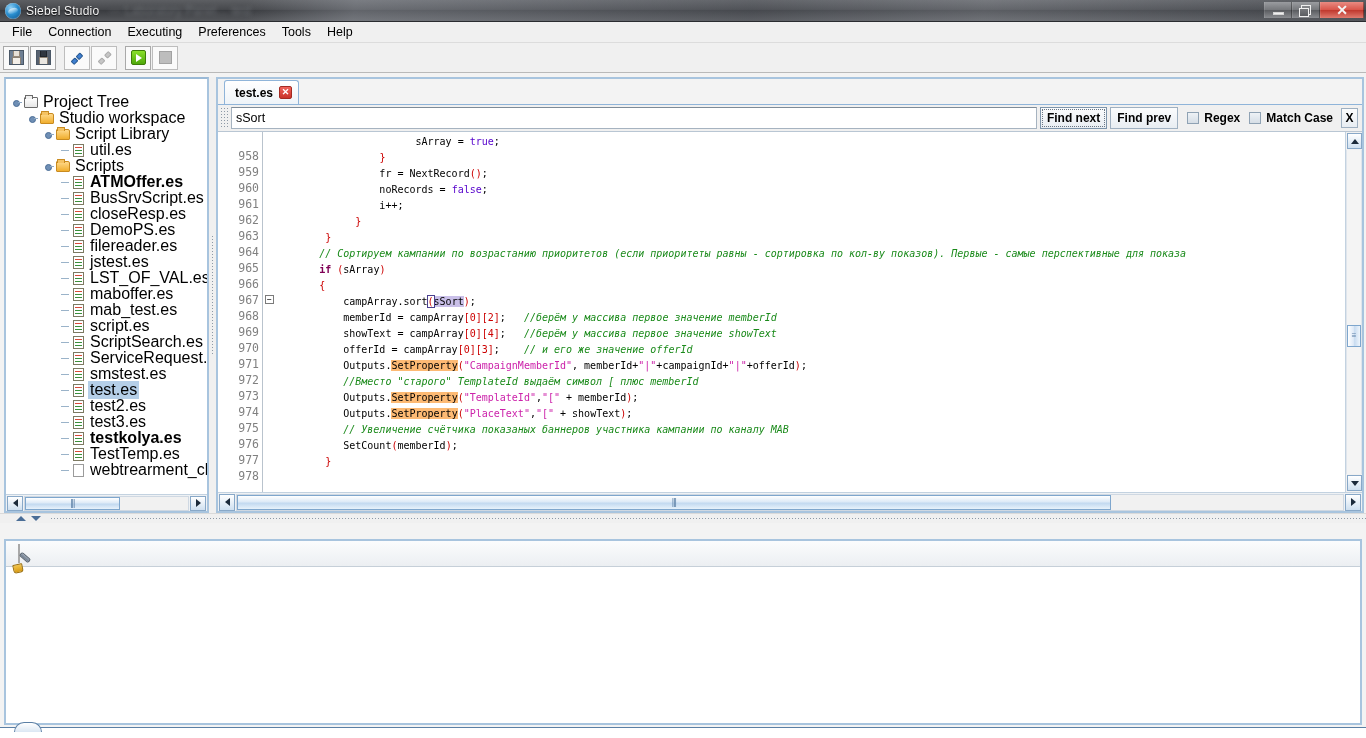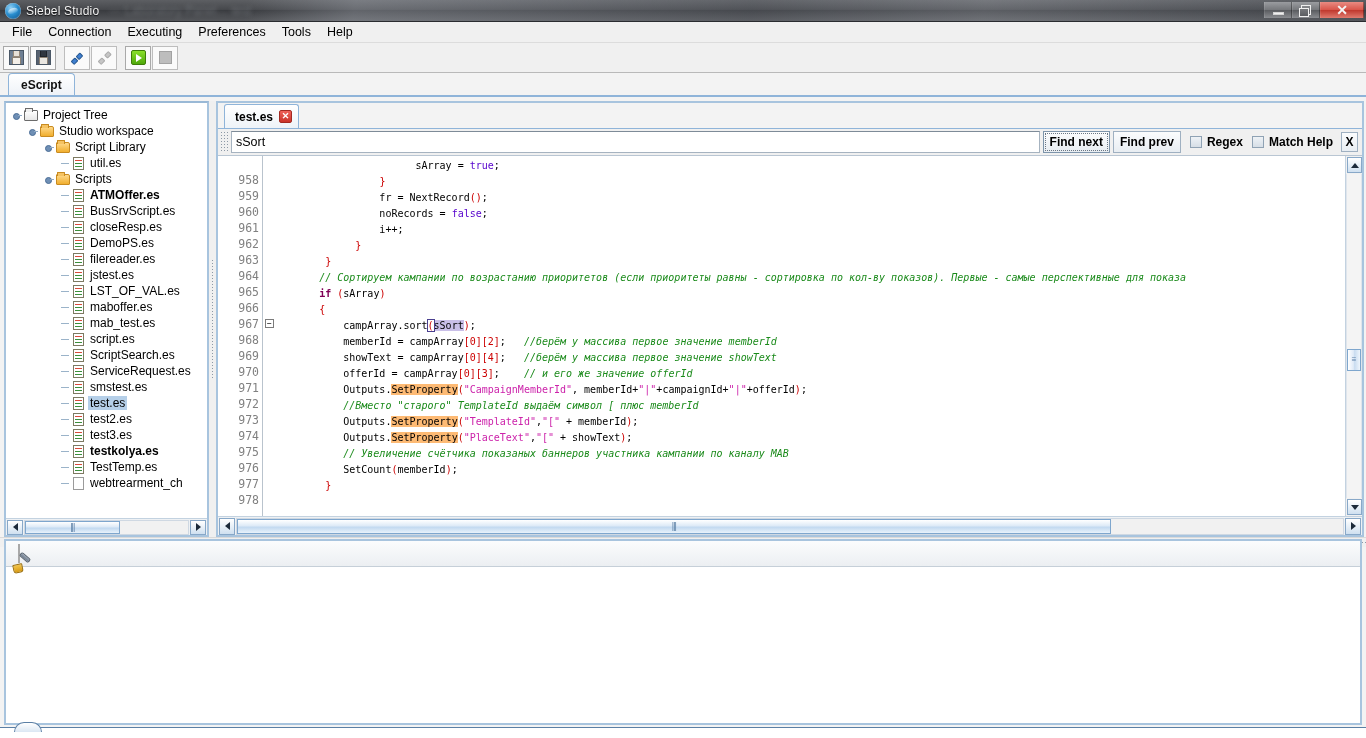--- a/index.html
+++ b/index.html
@@ -130,21 +130,21 @@
 
   
   #treepane {
     width: 205px; background: #ffffff;
     border: 2px solid #a8c4de; border-top-color:#9ab9d6;
     display: flex; flex-direction: column;
     position: relative;
   }
   #tree {
     flex: 1; overflow: hidden; padding: 4px 0 0 6px;
-    font-size: 12px; color: #000; position: relative;
+    font-size: 16px; color: #000; position: relative; margin-top: 11px;
   }
   .node { display: flex; align-items: center; height: 16px; white-space: nowrap; }
   .node .lbl { padding: 0 2px; }
   .node.selected .lbl { background: #b5cfe8; }
   .handle { width: 11px; height: 11px; display:inline-block; position: relative; flex:none; }
   .handle.knob::before {
     content:""; position:absolute; left:1px; top:3px; width:5px; height:5px; border-radius:50%;
     background:#6f8fb5; border:1px solid #4a6d96;
   }
   .handle.knob::after {
@@ -401,23 +401,20 @@
   <div class="tb-btn">
       <i class="ic-run"></i>
     </div>
   <div class="tb-btn flat">
       <i class="ic-stop"></i>
     </div>
 </div>
 
 <div id="workspace">
 
-  <div id="tabstrip">
-    <div class="tab">eScript</div>
-  </div>
 
   <div id="panes">
 
     <div id="treepane">
       <div id="tree">
           <div class="node" style="padding-left: 0px;">
             <span class="handle knob"></span>
             <span class="ic-root"></span>
             <span class="lbl">Project Tree</span>
           </div>
@@ -569,21 +566,21 @@
         <div class="dragdots"></div>
         <div id="find-input" placeholder="">sSort</div>
         <div class="fbtn focused">Find next</div>
         <div class="fbtn">Find prev</div>
         <label class="fcheck">
           <span class="cbox"></span>
           <span>Regex</span>
         </label>
         <label class="fcheck">
           <span class="cbox"></span>
-          <span>Match Help</span>
+          <span>Match Case</span>
         </label>
         <div class="fclose">X</div>
       </div>
 
       <div id="codewrap">
         <div id="codearea">
           <div id="gutter">
               <div class="ln">958</div>
               <div class="ln">959</div>
               <div class="ln">960</div>

